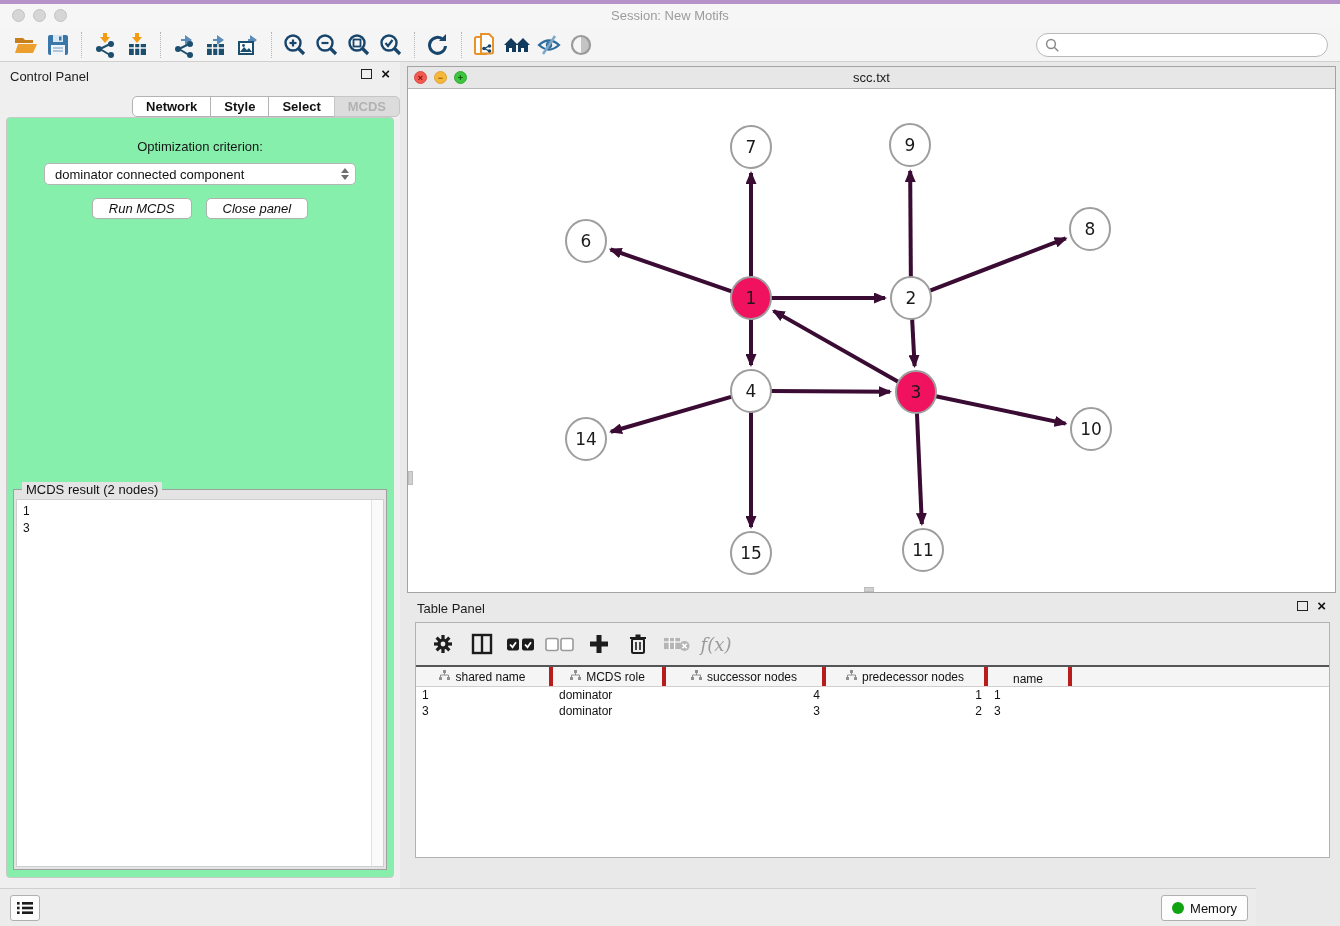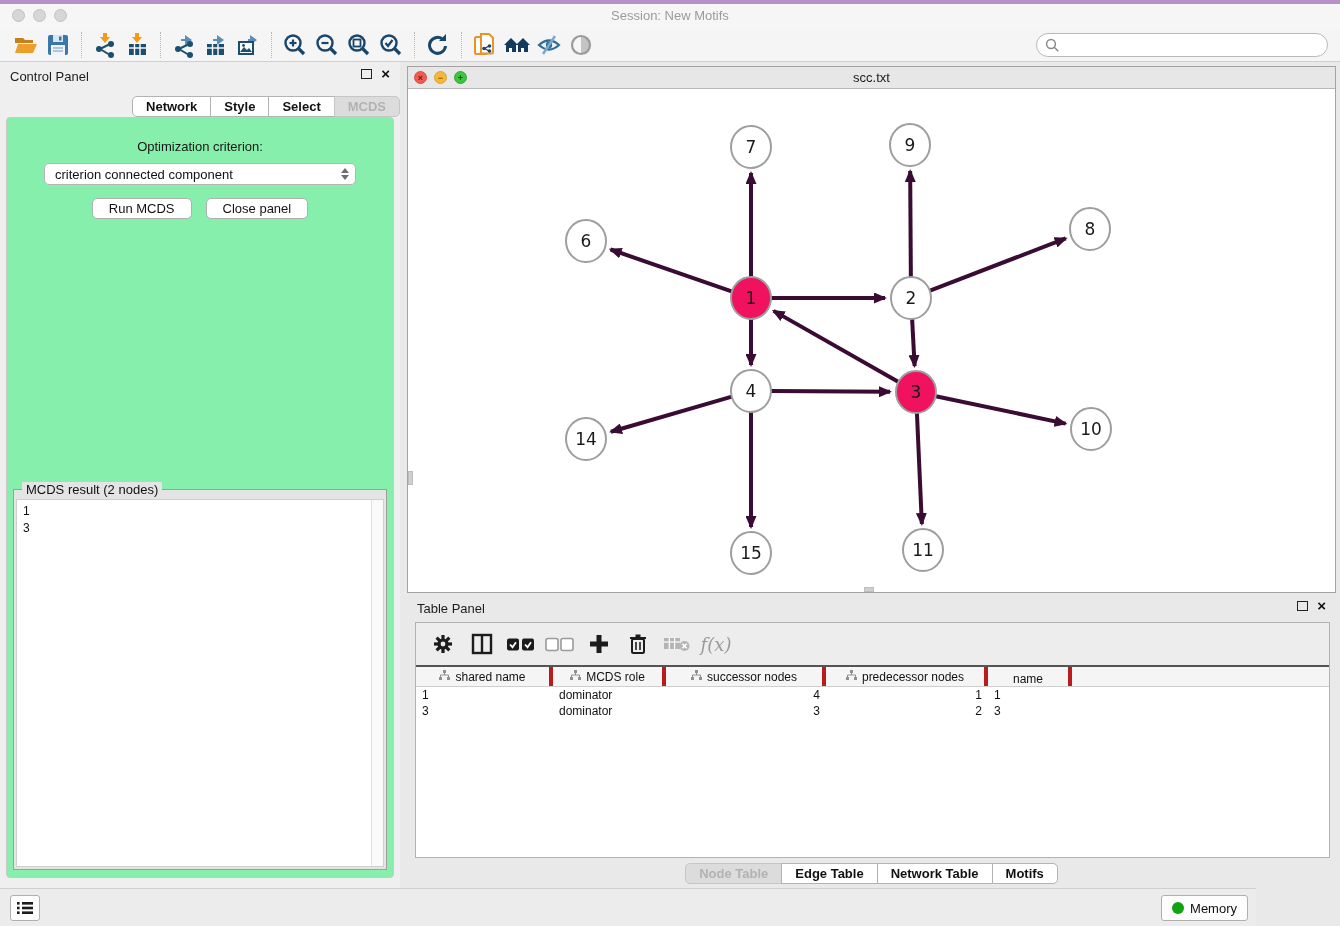--- a/index.html
+++ b/index.html
@@ -36,21 +36,21 @@
 
   #cp-inner { position:absolute; left:6px; right:6px; top:55px; bottom:10px; background:#86efac; border:1px solid #c9c9c9; border-radius:4px; }
   #opt-label { margin-top:21px; text-align:center; font-size:13px; color:#161616; }
   #criterion-select { margin:9px auto 0; width:312px; height:22px; background:#fff; border:1px solid #b5b5b5; border-radius:5px; display:flex; align-items:center; padding:0 6px 0 10px; font-size:13px; color:#111; cursor:pointer; }
   #criterion-select .val { flex:1; }
   .stepper { display:flex; flex-direction:column; gap:2px; align-items:center; }
   .stepper i { width:0; height:0; border-left:4px solid transparent; border-right:4px solid transparent; }
   .stepper .up { border-bottom:5px solid #6f6f6f; }
   .stepper .dn { border-top:5px solid #6f6f6f; }
   #cp-buttons { margin-top:13px; display:flex; justify-content:center; gap:14px; }
-  .mac-btn { height:21px; background:#fff; border:1px solid #b0b0b0; border-radius:5px; font-size:13px; color:#111; padding:0 16px; line-height:19px; cursor:pointer; }
+  .mac-btn { height:21px; background:#fff; border:1px solid #b0b0b0; border-radius:5px; font-size:13px; color:#111; padding:0 16px; line-height:19px; cursor:pointer;font-style:italic; }
 
   #result-box { position:absolute; left:6px; right:6px; top:371px; bottom:7px; border:1px solid #9f9f9f; background:#e4e4e4; }
   #result-legend { position:absolute; left:8px; top:-8px; background:#e4e4e4; padding:0 4px; font-size:13px; color:#111; }
   #result-list-wrap { position:absolute; left:2px; right:2px; top:9px; bottom:2px; background:#fff; border:1px solid #cfcfcf; }
   #result-list { list-style:none; padding:3px 6px; font-size:12px; color:#111; }
   #result-list li { line-height:17px; }
   #result-scroll { position:absolute; right:0; top:0; bottom:0; width:12px; background:#fafafa; border-left:1px solid #e2e2e2; }
 
   
   #workspace { position:absolute; left:400px; top:62px; width:940px; height:826px; background:#e9e9e9; }
@@ -263,21 +263,21 @@
   </div>
   <div id="cp-tabs" class="tabs">
       <div class="tab">Network</div>
       <div class="tab">Style</div>
       <div class="tab">Select</div>
       <div class="tab active">MCDS</div>
     </div>
   <div id="cp-inner">
     <div id="opt-label">Optimization criterion:</div>
     <div id="criterion-select">
-      <span class="val">criterion connected component</span>
+      <span class="val">dominator connected component</span>
       <span class="stepper">
           <i class="up"></i>
           <i class="dn"></i>
         </span>
     </div>
     <div id="cp-buttons">
       <button class="mac-btn">Run MCDS</button>
       <button class="mac-btn">Close panel</button>
     </div>
     <div id="result-box">
@@ -506,26 +506,20 @@
             <div class="trow">
               <div class="td" style="width: 137px; text-align: left;">3</div>
               <div class="td" style="width: 113px; text-align: left;">dominator</div>
               <div class="td" style="width: 160px; text-align: right;">3</div>
               <div class="td" style="width: 162px; text-align: right;">2</div>
               <div class="td" style="width: 84px; text-align: left;">3</div>
             </div>
           </div>
       </div>
     </div>
-    <div id="tp-tabs" class="tabs">
-        <div class="tab active">Node Table</div>
-        <div class="tab">Edge Table</div>
-        <div class="tab">Network Table</div>
-        <div class="tab">Motifs</div>
-      </div>
   </div>
 </div>
 
 <div id="status-bar">
   <div id="list-btn">
     <svg width="16" height="14" viewBox="0 0 16 14">
         <g fill="#1c1c1c">
           <rect x="0" y="1" width="2.6" height="2.6"></rect>
           <rect x="5" y="1" width="11" height="2.6"></rect>
           <rect x="0" y="5.7" width="2.6" height="2.6"></rect>

